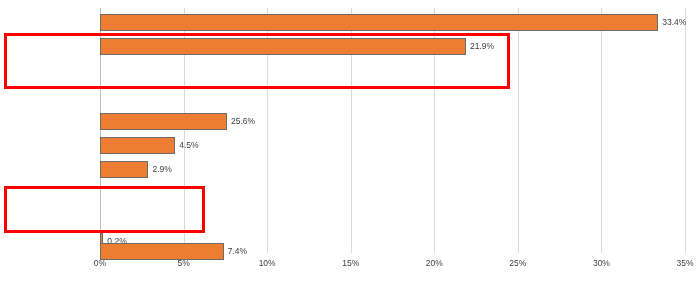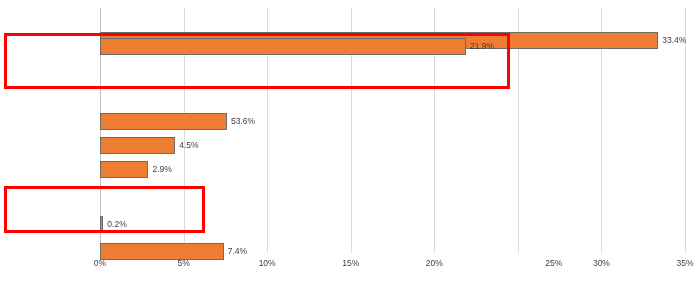--- a/index.html
+++ b/index.html
@@ -98,73 +98,73 @@
   <div id="plot-area">
     <div class="gridline axis-zero" style="left:0px;"></div>
     <div class="gridline" style="left: 83.5714px; background: rgb(217, 217, 217);"></div>
     <div class="gridline" style="left: 167.143px; background: rgb(217, 217, 217);"></div>
     <div class="gridline" style="left: 250.714px; background: rgb(217, 217, 217);"></div>
     <div class="gridline" style="left: 334.286px; background: rgb(217, 217, 217);"></div>
     <div class="gridline" style="left: 417.857px; background: rgb(217, 217, 217);"></div>
     <div class="gridline" style="left: 501.429px; background: rgb(217, 217, 217);"></div>
     <div class="gridline" style="left: 585px; background: rgb(217, 217, 217);"></div>
 
-    <div class="row" style="top:21px;">
+    <div class="row" style="top:3px;">
 
       <div class="bar" style="width: 558.257px; background: rgb(237, 125, 49); border-color: rgb(107, 107, 107);"></div>
       <span class="bar-value" style="left: 558.257px; color: rgb(64, 64, 64);">33.4%</span>
     </div>
 
     <div class="row" style="top:27px;">
 
       <div class="bar" style="width: 366.043px; background: rgb(237, 125, 49); border-color: rgb(107, 107, 107);"></div>
       <span class="bar-value" style="left: 366.043px; color: rgb(64, 64, 64);">21.9%</span>
     </div>
 
 
 
     <div class="row" style="top:102px;">
 
       <div class="bar" style="width: 127.029px; background: rgb(237, 125, 49); border-color: rgb(107, 107, 107);"></div>
-      <span class="bar-value" style="left: 127.029px; color: rgb(64, 64, 64);">53.6%</span>
+      <span class="bar-value" style="left: 127.029px; color: rgb(64, 64, 64);">25.6%</span>
     </div>
 
     <div class="row" style="top:126px;">
 
       <div class="bar" style="width: 75.2143px; background: rgb(237, 125, 49); border-color: rgb(107, 107, 107);"></div>
       <span class="bar-value" style="left: 75.2143px; color: rgb(64, 64, 64);">4.5%</span>
     </div>
 
     <div class="row" style="top:150px;">
 
       <div class="bar" style="width: 48.4714px; background: rgb(237, 125, 49); border-color: rgb(107, 107, 107);"></div>
       <span class="bar-value" style="left: 48.4714px; color: rgb(64, 64, 64);">2.9%</span>
     </div>
 
 
-    <div class="row" style="top:205px;">
+    <div class="row" style="top:222px;">
 
       <div class="bar" style="width: 3.34286px; background: rgb(237, 125, 49); border-color: rgb(107, 107, 107);"></div>
       <span class="bar-value" style="left: 3.34286px; color: rgb(64, 64, 64);">0.2%</span>
     </div>
 
     <div class="row" style="top:232px;">
 
       <div class="bar" style="width: 123.686px; background: rgb(237, 125, 49); border-color: rgb(107, 107, 107);"></div>
       <span class="bar-value" style="left: 123.686px; color: rgb(64, 64, 64);">7.4%</span>
     </div>
   </div>
 
   <div id="x-axis">
     <span class="tick-label" style="left:0px;">0%</span>
     <span class="tick-label" style="left: 83.5714px;">5%</span>
     <span class="tick-label" style="left: 167.143px;">10%</span>
     <span class="tick-label" style="left: 250.714px;">15%</span>
     <span class="tick-label" style="left: 334.286px;">20%</span>
-    <span class="tick-label" style="left: 417.857px; margin-left: 36px;">25%</span>
+    <span class="tick-label" style="left: 417.857px;">25%</span>
     <span class="tick-label" style="left: 501.429px;">30%</span>
     <span class="tick-label" style="left: 585px;">35%</span>
   </div>
 
   <div class="highlight-box" style="left: 4px; top: 33px; width: 506px; height: 56px; border-color: rgb(255, 0, 0);"></div>
   <div class="highlight-box" style="left: 4px; top: 186px; width: 201px; height: 47px; border-color: rgb(255, 0, 0);"></div>
 
 </div>
 
 </body></html>

